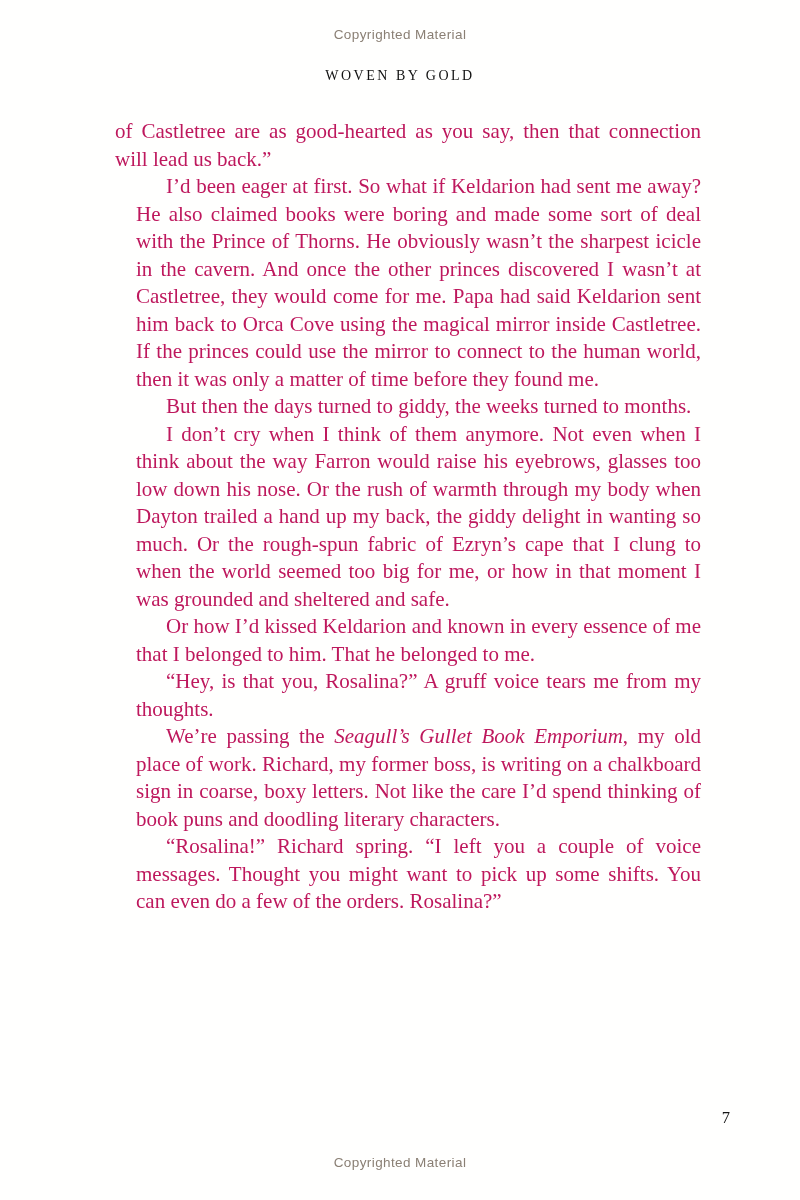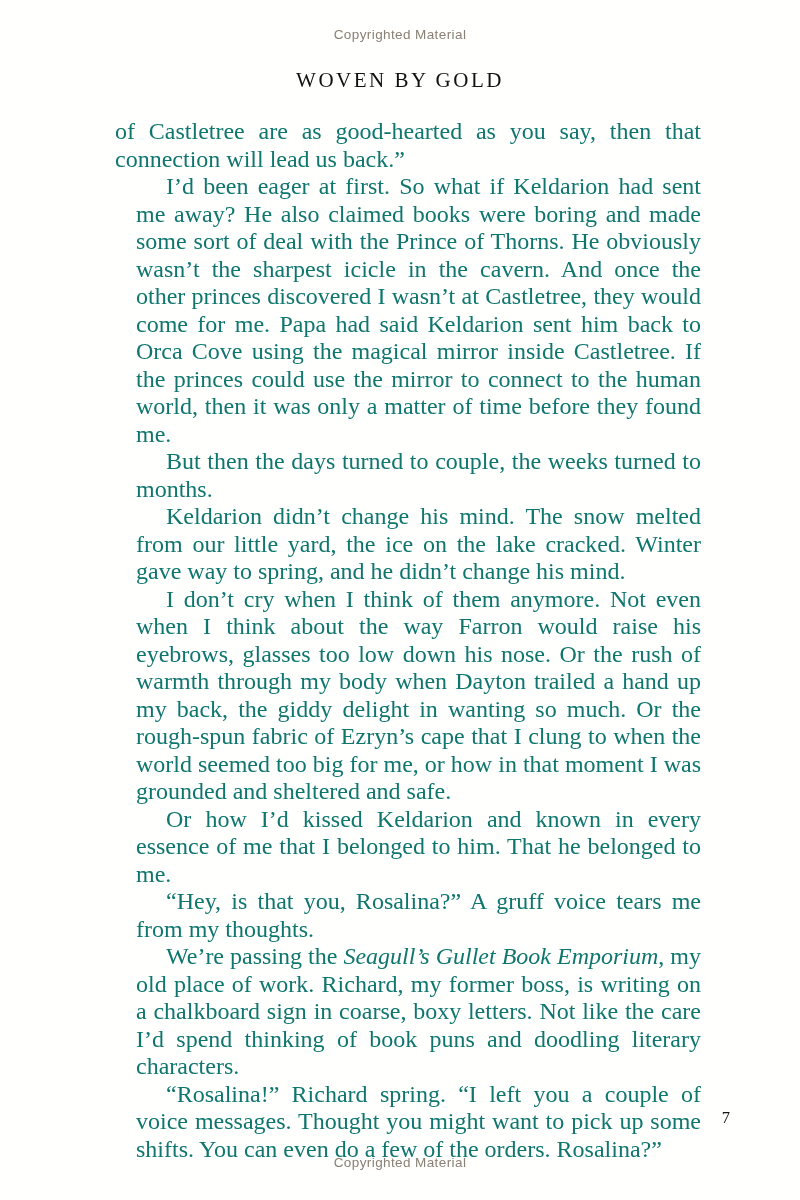--- a/index.html
+++ b/index.html
@@ -29,36 +29,36 @@
   }
   .copyright-top { top: 27px; }
   .copyright-bottom { top: 1155px; }
   .running-head {
     position: absolute;
     top: 68px;
     left: 0;
     width: 100%;
     text-align: center;
     font-family: "Liberation Serif", serif;
-    font-size: 21px;
+    font-size: 14px;
     letter-spacing: 2.5px;
     color: #111111;
   }
   .body-text {
     position: absolute;
     top: 118px;
     left: 115px;
     width: 586px;
   }
   .body-text p.para {
     margin: 0;
-    font-size: 24px;
+    font-size: 21px;
     line-height: 27.5px;
     text-align: justify;
-    color: #0f766e;
+    color: #be185d;
   }
   .body-text p.para.indent {
     text-indent: 30px;
     margin-left: 21px;
   }
   .body-text .italic {
     font-style: italic;
   }
   .page-number {
     position: absolute;
@@ -76,22 +76,21 @@
 
 <div class="page">
 
   <div class="copyright-notice copyright-top">Copyrighted Material</div>
 
   <div class="running-head">WOVEN BY GOLD</div>
 
   <div class="body-text">
       <p class="para"><span>of Castletree are as good-hearted as you say, then that connection will lead us back.”</span></p>
       <p class="para indent"><span>I’d been eager at first. So what if Keldarion had sent me away? He also claimed books were boring and made some sort of deal with the Prince of Thorns. He obviously wasn’t the sharpest icicle in the cavern. And once the other princes discovered I wasn’t at Castletree, they would come for me. Papa had said Keldarion sent him back to Orca Cove using the magical mirror inside Castletree. If the princes could use the mirror to connect to the human world, then it was only a matter of time before they found me.</span></p>
-      <p class="para indent"><span>But then the days turned to couple, the weeks turned to months.</span></p>
-      <p class="para indent"><span>Keldarion didn’t change his mind. The snow melted from our little yard, the ice on the lake cracked. Winter gave way to spring, and he didn’t change his mind.</span></p>
+      <p class="para indent"><span>But then the days turned to giddy, the weeks turned to months.</span></p>
       <p class="para indent"><span>I don’t cry when I think of them anymore. Not even when I think about the way Farron would raise his eyebrows, glasses too low down his nose. Or the rush of warmth through my body when Dayton trailed a hand up my back, the giddy delight in wanting so much. Or the rough-spun fabric of Ezryn’s cape that I clung to when the world seemed too big for me, or how in that moment I was grounded and sheltered and safe.</span></p>
       <p class="para indent"><span>Or how I’d kissed Keldarion and known in every essence of me that I belonged to him. That he belonged to me.</span></p>
       <p class="para indent"><span>“Hey, is that you, Rosalina?” A gruff voice tears me from my thoughts.</span></p>
       <p class="para indent"><span>We’re passing the </span><span class="italic">Seagull’s Gullet Book Emporium</span><span>, my old place of work. Richard, my former boss, is writing on a chalkboard sign in coarse, boxy letters. Not like the care I’d spend thinking of book puns and doodling literary characters.</span></p>
       <p class="para indent"><span>“Rosalina!” Richard spring. “I left you a couple of voice messages. Thought you might want to pick up some shifts. You can even do a few of the orders. Rosalina?”</span></p>
     </div>
 
   <div class="page-number">7</div>
 
   <div class="copyright-notice copyright-bottom">Copyrighted Material</div>

